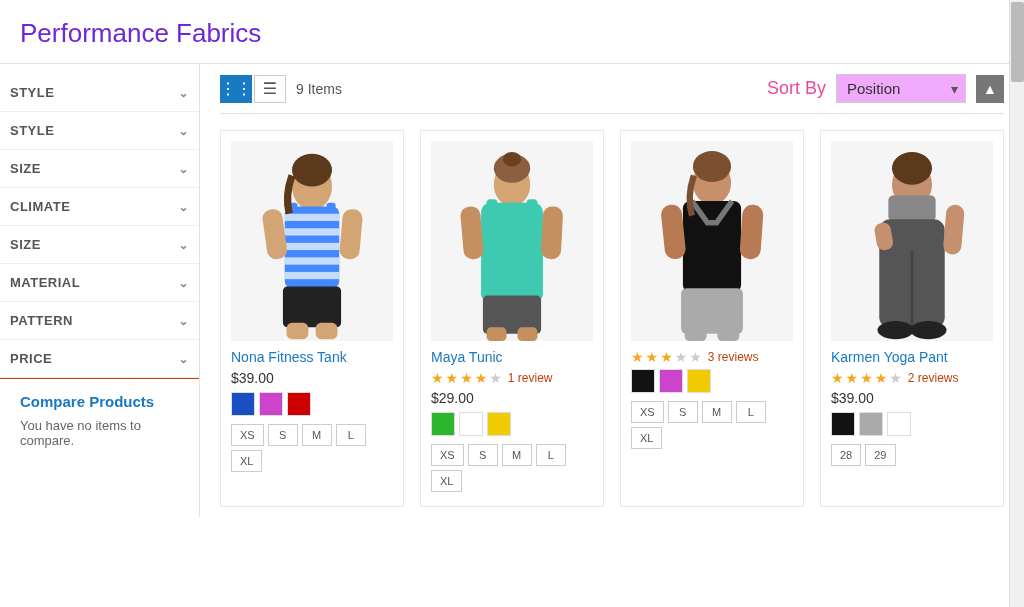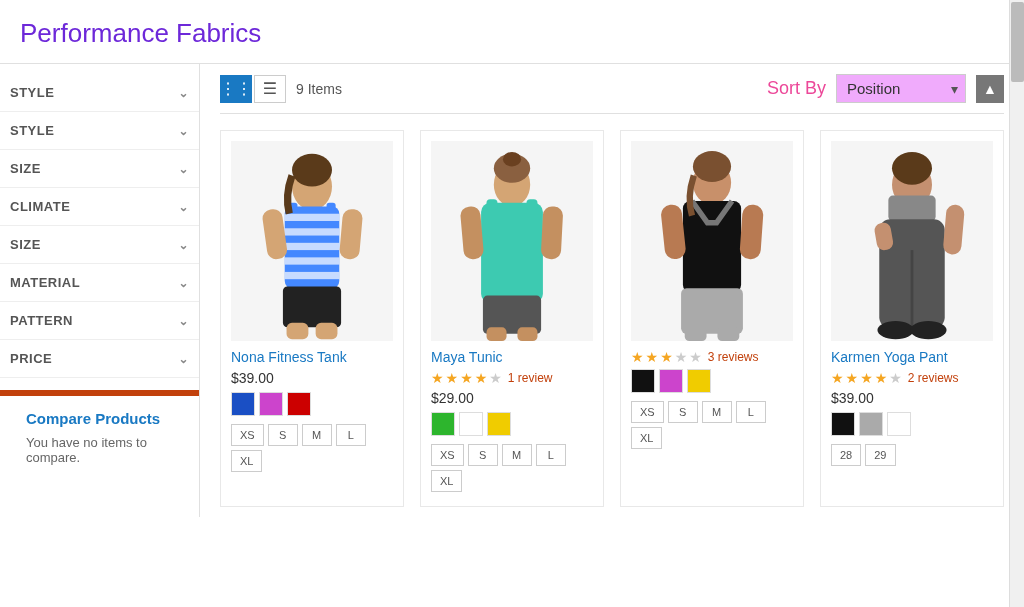--- a/index.html
+++ b/index.html
@@ -47,23 +47,23 @@
       color: #555;
       letter-spacing: 0.5px;
     }
 
     .chevron-down {
       font-size: 12px;
       color: #888;
     }
 
     .compare-section {
-      padding: 14px 10px 10px 26px;
-      border-top: 6px solid #c2410c;
-      margin-top: 12px;
+      padding: 14px 10px 10px 20px;
+      border-top: 1px solid #c2410c;
+      margin-top: 0;
     }
 
     .compare-title {
       color: #1979c3;
       font-size: 15px;
       font-weight: bold;
       margin-bottom: 8px;
       cursor: pointer;
     }
 

